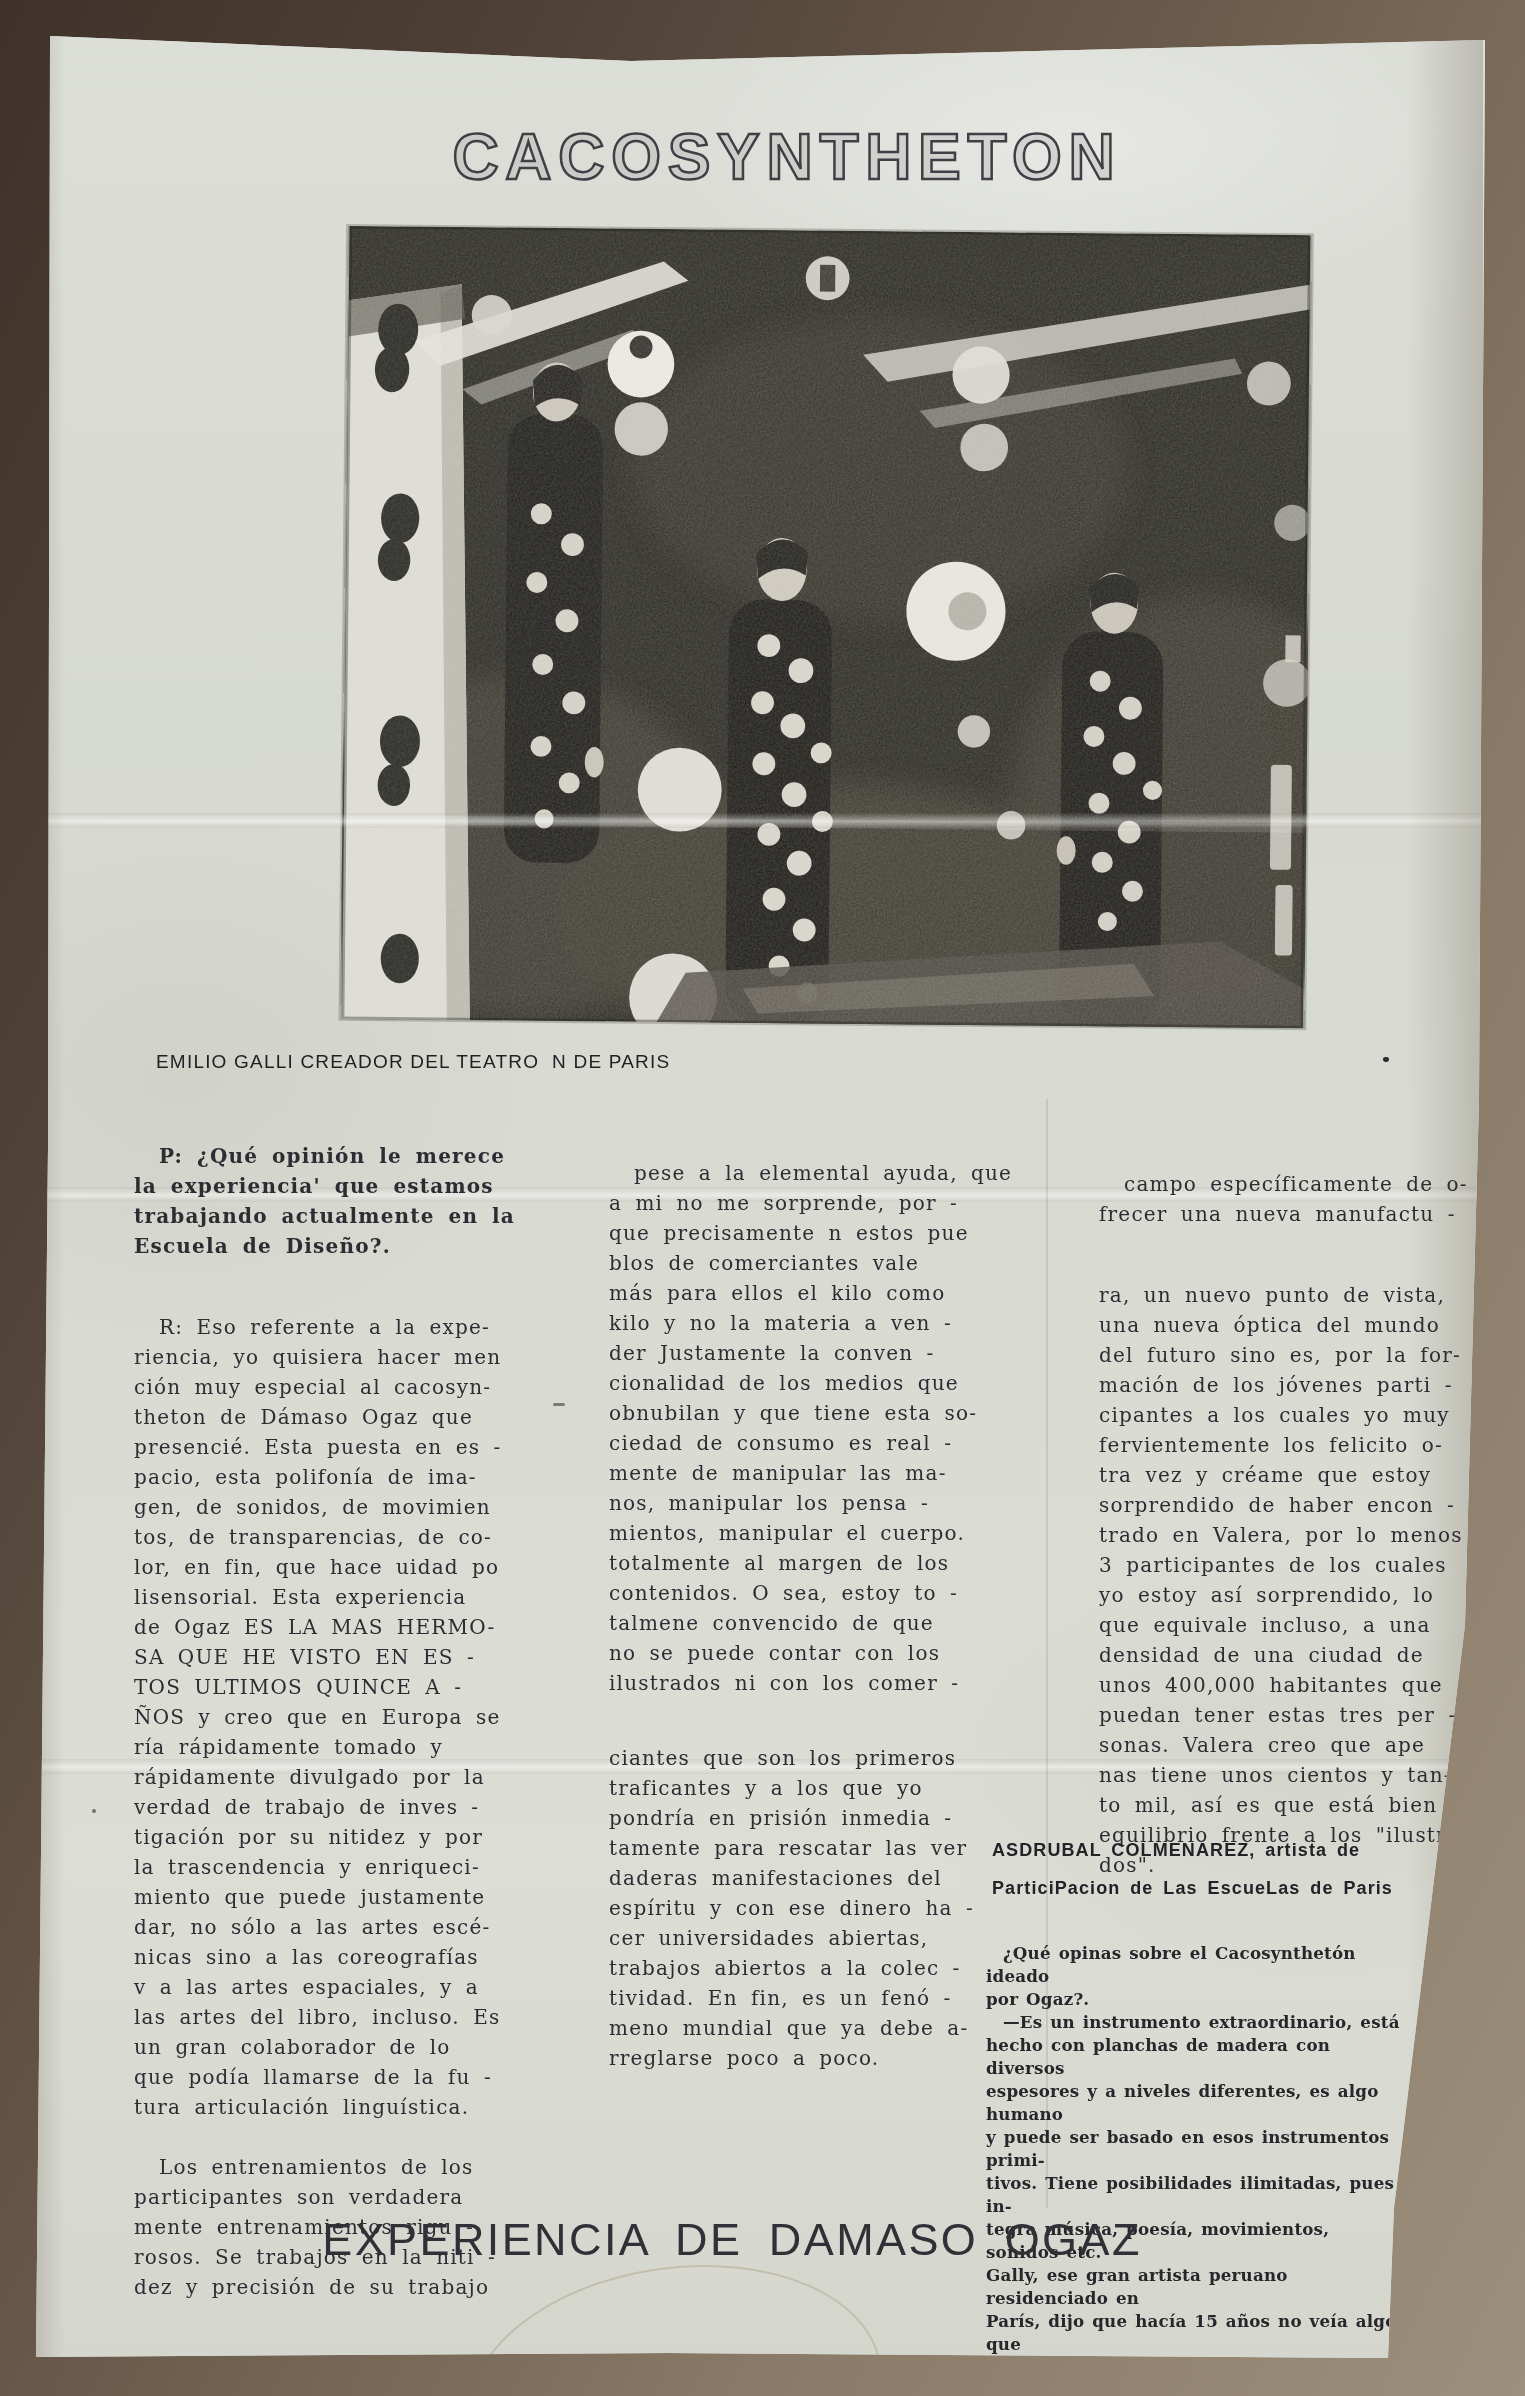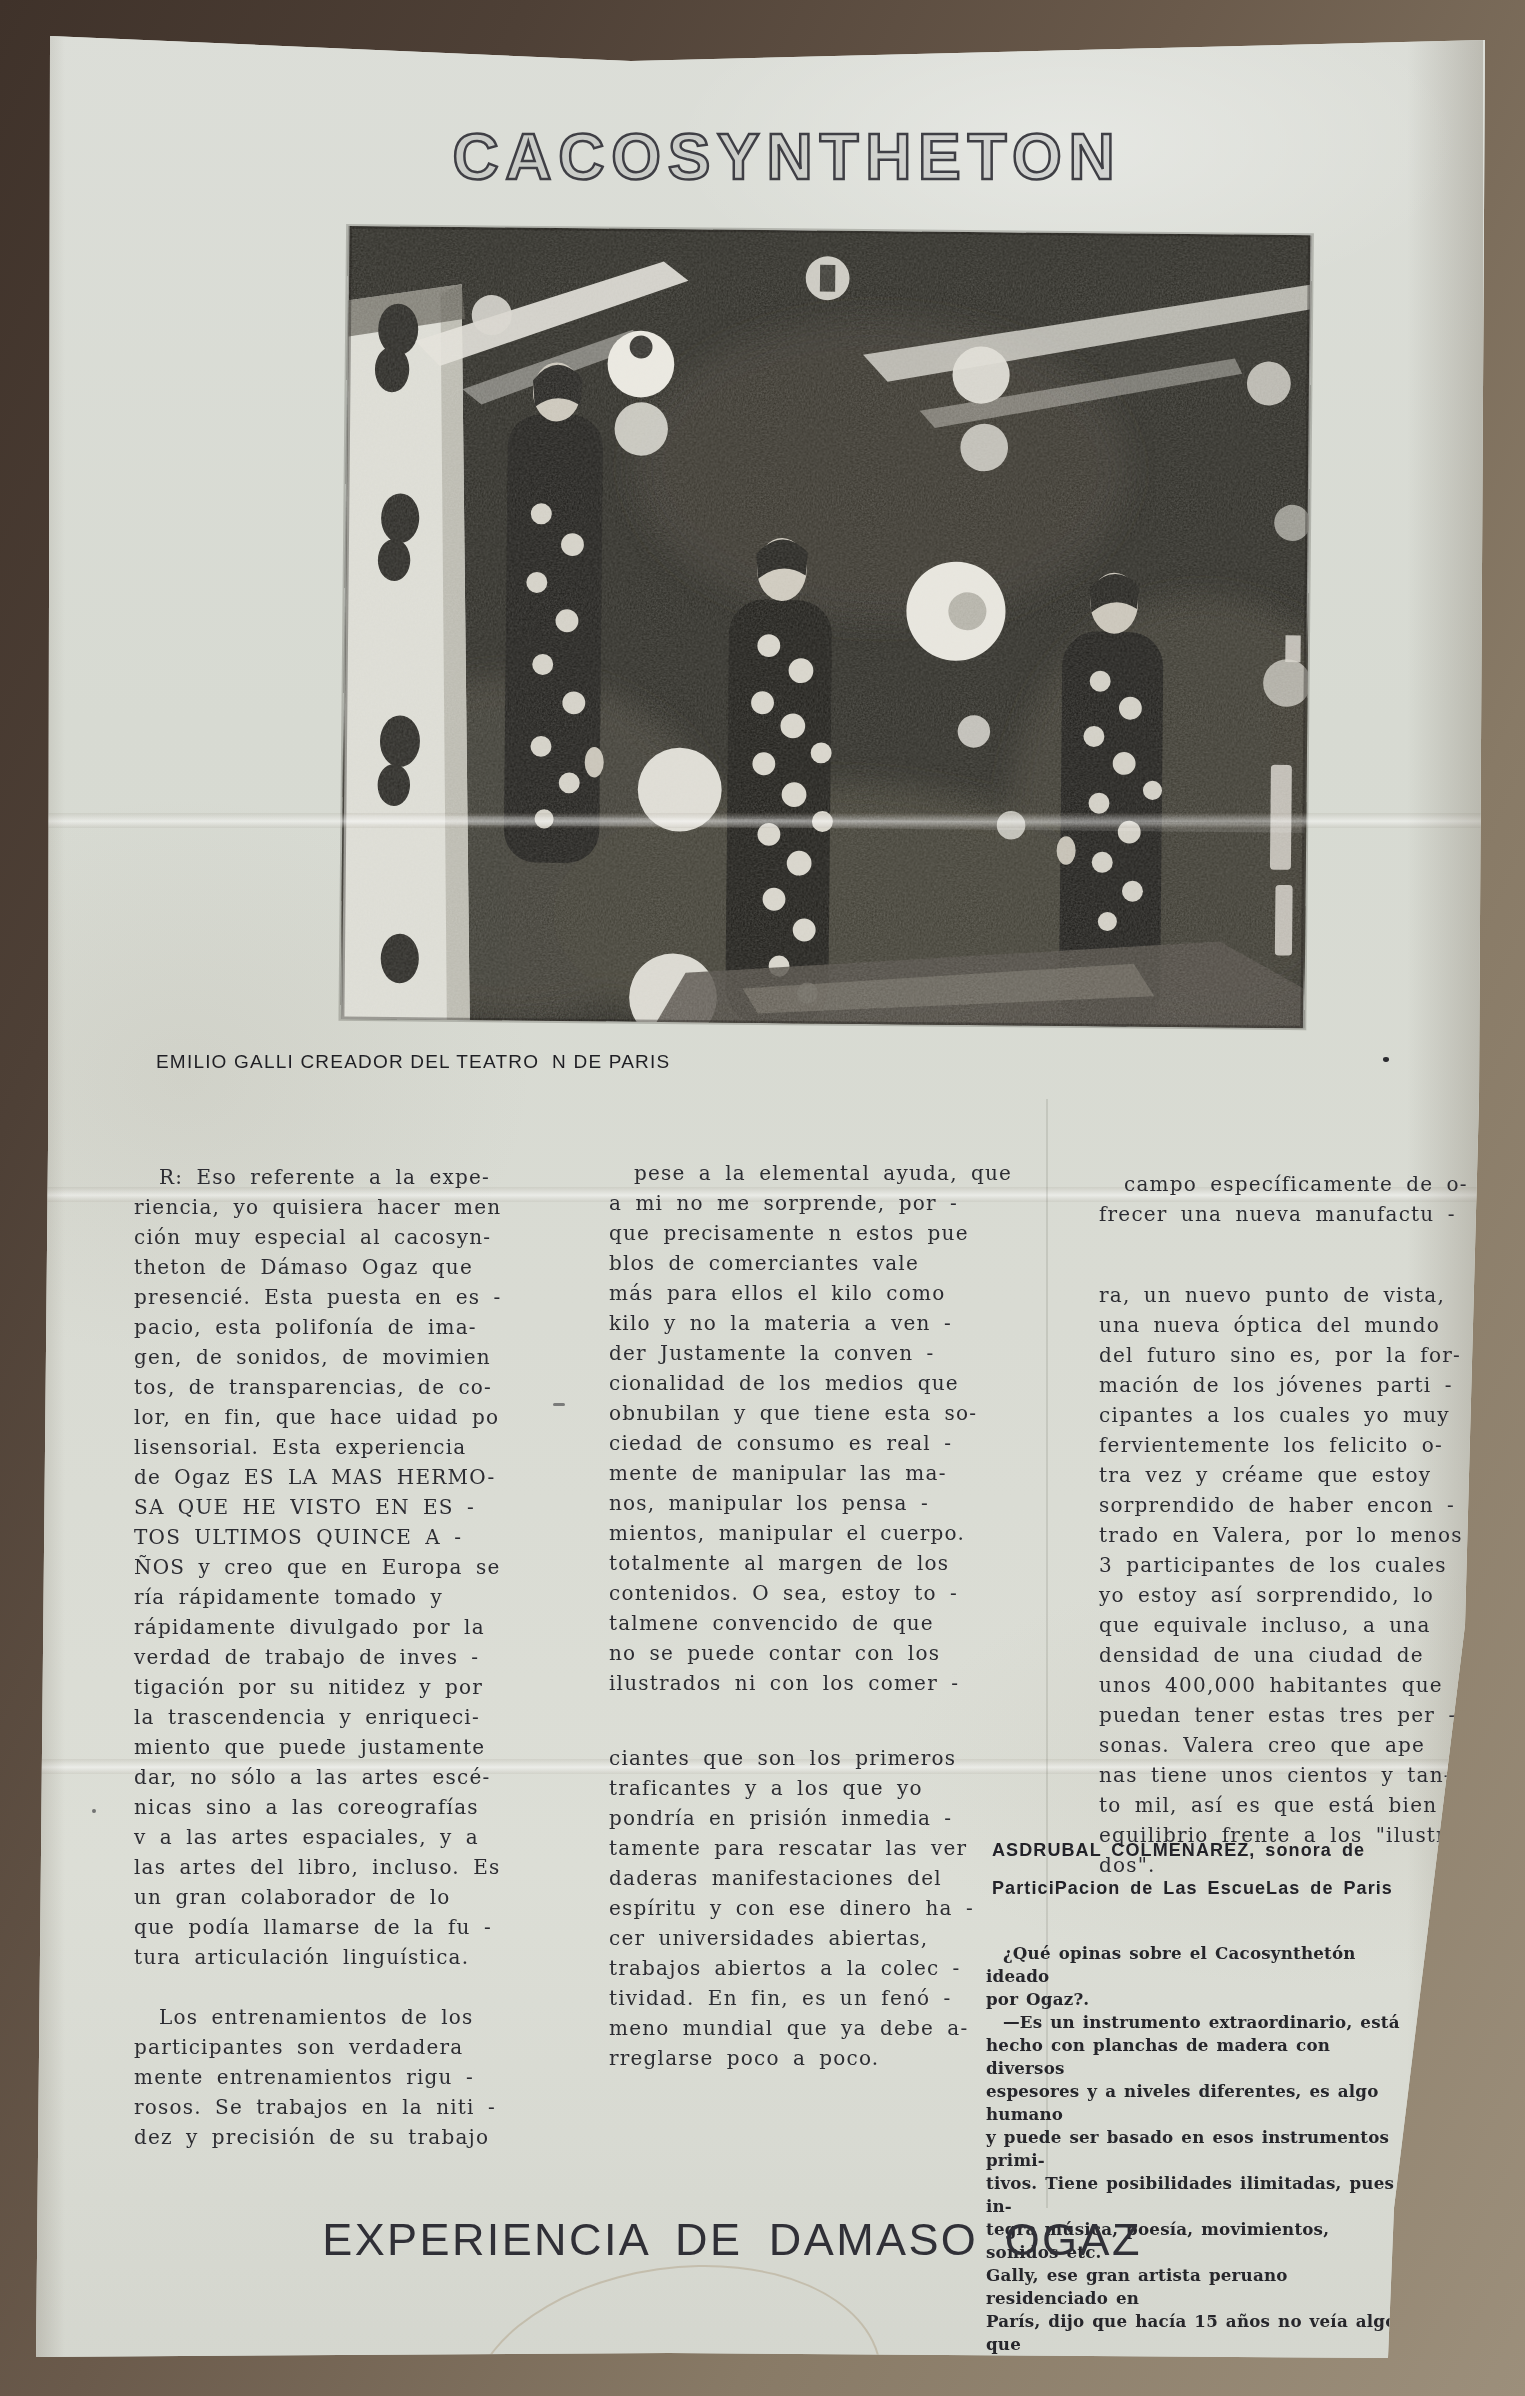--- a/index.html
+++ b/index.html
@@ -189,20 +189,24 @@
     <div class="crease" style="top:813px;"></div>
     <div class="crease" style="top:1187px;"></div>
     <div class="crease" style="top:1759px;"></div>
     <div class="crease-v" style="left:1046px;top:1099px;height:1109px;"></div>
     <div class="edge-shade-r"></div>
     <div class="edge-shade-l"></div>
 
     <div class="caption">EMILIO GALLI CREADOR DEL TEATRO  N DE PARIS</div>
 
     <div class="col col1">
+      <p class="q indent">P: ¿Qué opinión le merece
+la experiencia' que estamos
+trabajando actualmente en la
+Escuela de Diseño?.</p>
       <p class="indent gap-m">R: Eso referente a la expe-
 riencia, yo quisiera hacer men
 ción muy especial al cacosyn-
 theton de Dámaso Ogaz que
 presencié. Esta puesta en es -
 pacio, esta polifonía de ima-
 gen, de sonidos, de movimien
 tos, de transparencias, de co-
 lor, en fin, que hace uidad po
 lisensorial. Esta experiencia
@@ -281,21 +285,21 @@
 unos 400,000 habitantes que
 puedan tener estas tres per -
 sonas. Valera creo que ape
 nas tiene unos cientos y tan-
 to mil, así es que está bien el
 equilibrio frente a los "ilustra
 dos".</p>
     </div>
 
     <div class="sec-head">
-      <div>ASDRUBAL COLMENAREZ, sonora de</div>
+      <div>ASDRUBAL COLMENAREZ, artista de</div>
       <div>ParticiPacion de Las EscueLas de Paris</div>
     </div>
 
     <div class="qa"> ¿Qué opinas sobre el Cacosynthetón ideado
 por Ogaz?.
  —Es un instrumento extraordinario, está
 hecho con planchas de madera con diversos
 espesores y a niveles diferentes, es algo humano
 y puede ser basado en esos instrumentos primi-
 tivos. Tiene posibilidades ilimitadas, pues in-

